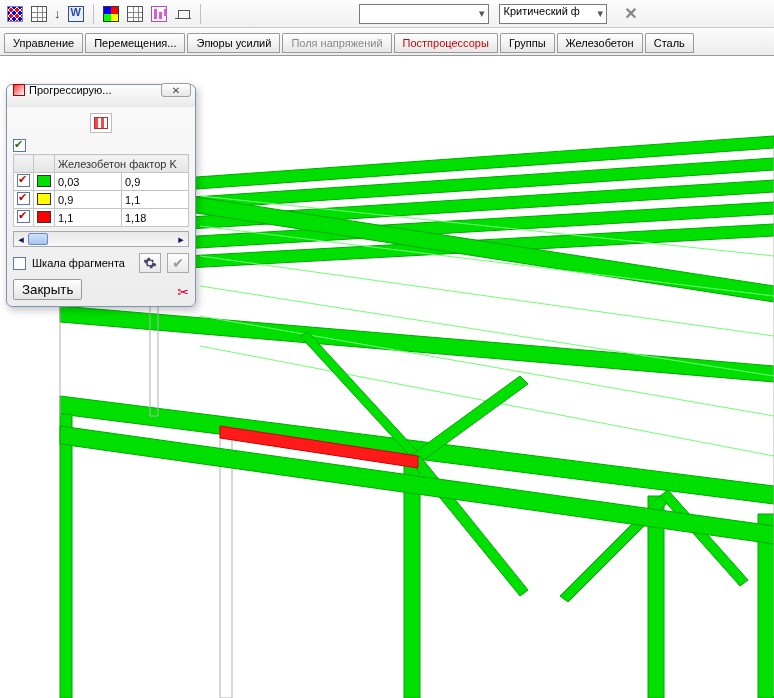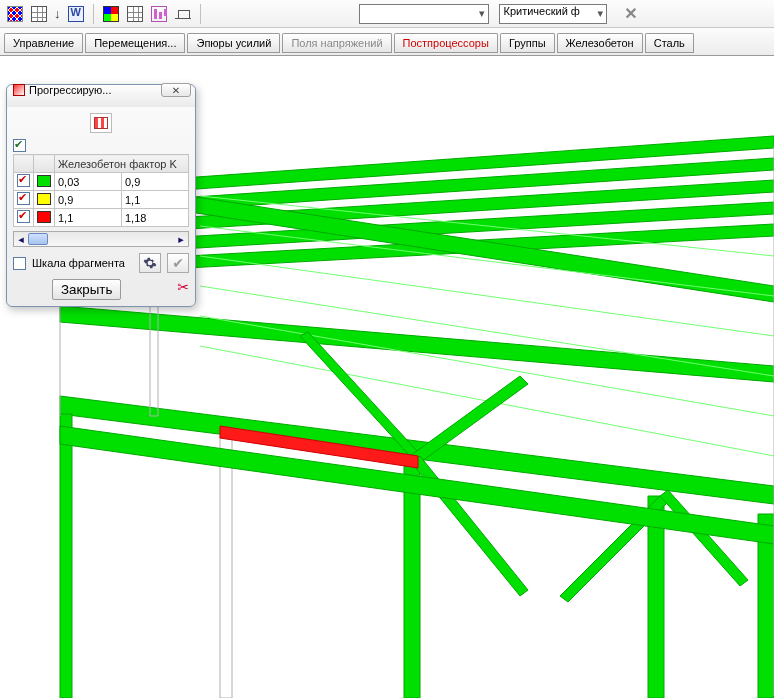--- a/index.html
+++ b/index.html
@@ -147,21 +147,21 @@
   .gear {
     width:22px;height:20px;border:1px solid #aaa;background:linear-gradient(#fff,#e8e8e8);
     display:inline-flex;align-items:center;justify-content:center;
   }
   .okbtn {
     width:22px;height:20px;border:1px solid #aaa;background:linear-gradient(#fff,#e8e8e8);
     display:inline-flex;align-items:center;justify-content:center;color:#9a9a9a;font-size:14px;
   }
   .close-btn {
     margin-top:6px;
-    display:flex;align-items:flex-start;justify-content:space-between;margin-left:39px;
+    display:flex;align-items:flex-end;justify-content:space-between;
   }
   .btn {
     border:1px solid #9a9a9a; background:linear-gradient(#fff,#e4e4e4);
     padding:2px 8px; cursor:pointer; border-radius:2px;
   }
   .scissors {color:#c03; font-size:14px;}
   .ico-w{width:16px;height:16px;border:1px solid #2a4aa0;background:#eaf0ff;position:relative;}
   .ico-w::after{content:"W";position:absolute;left:2px;top:-1px;color:#2a4aa0;font-weight:bold;font-size:11px;}
   .ico-grid{width:16px;height:16px;background:
     linear-gradient(#888,#888) 5px 0/1px 16px no-repeat,

